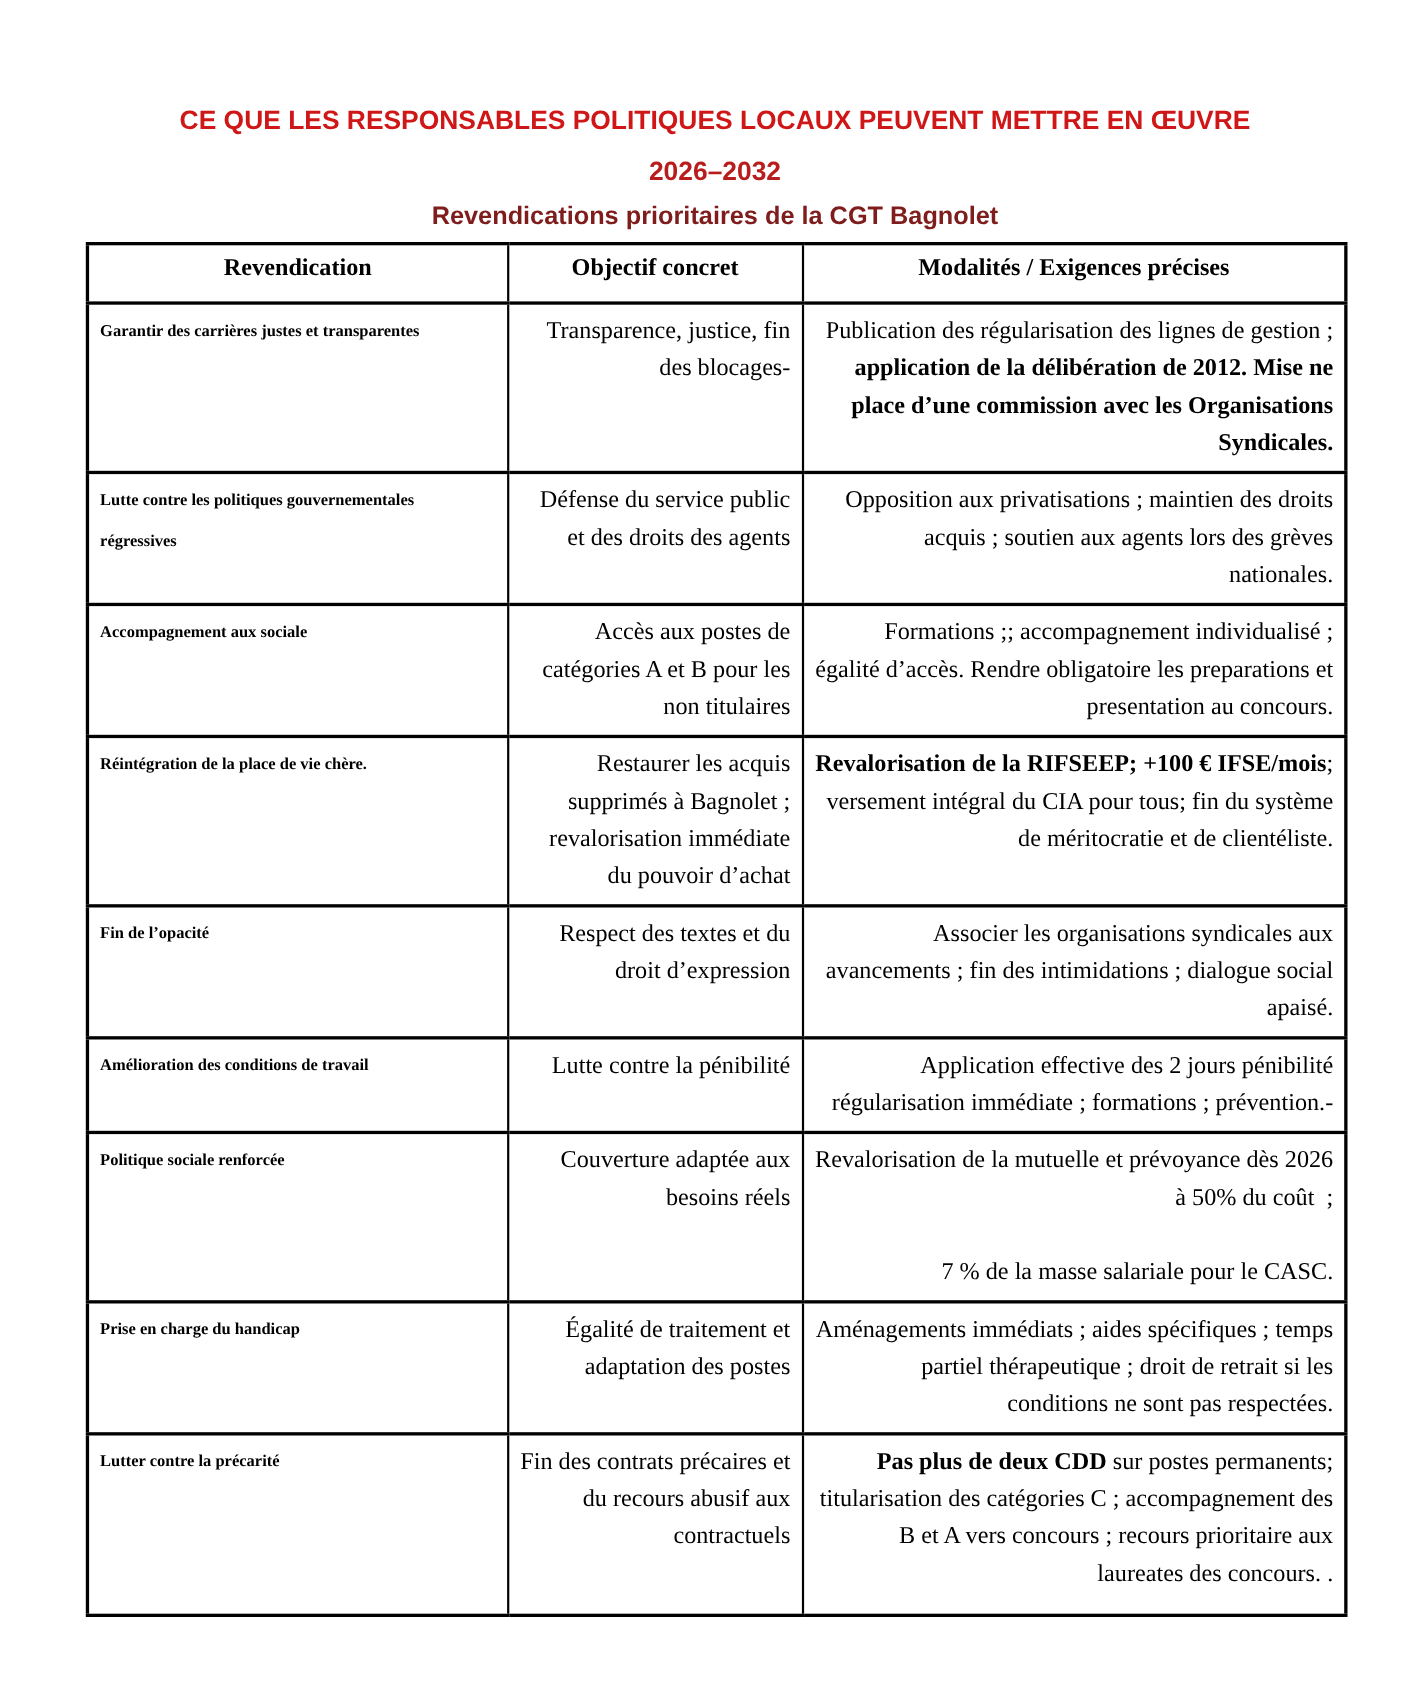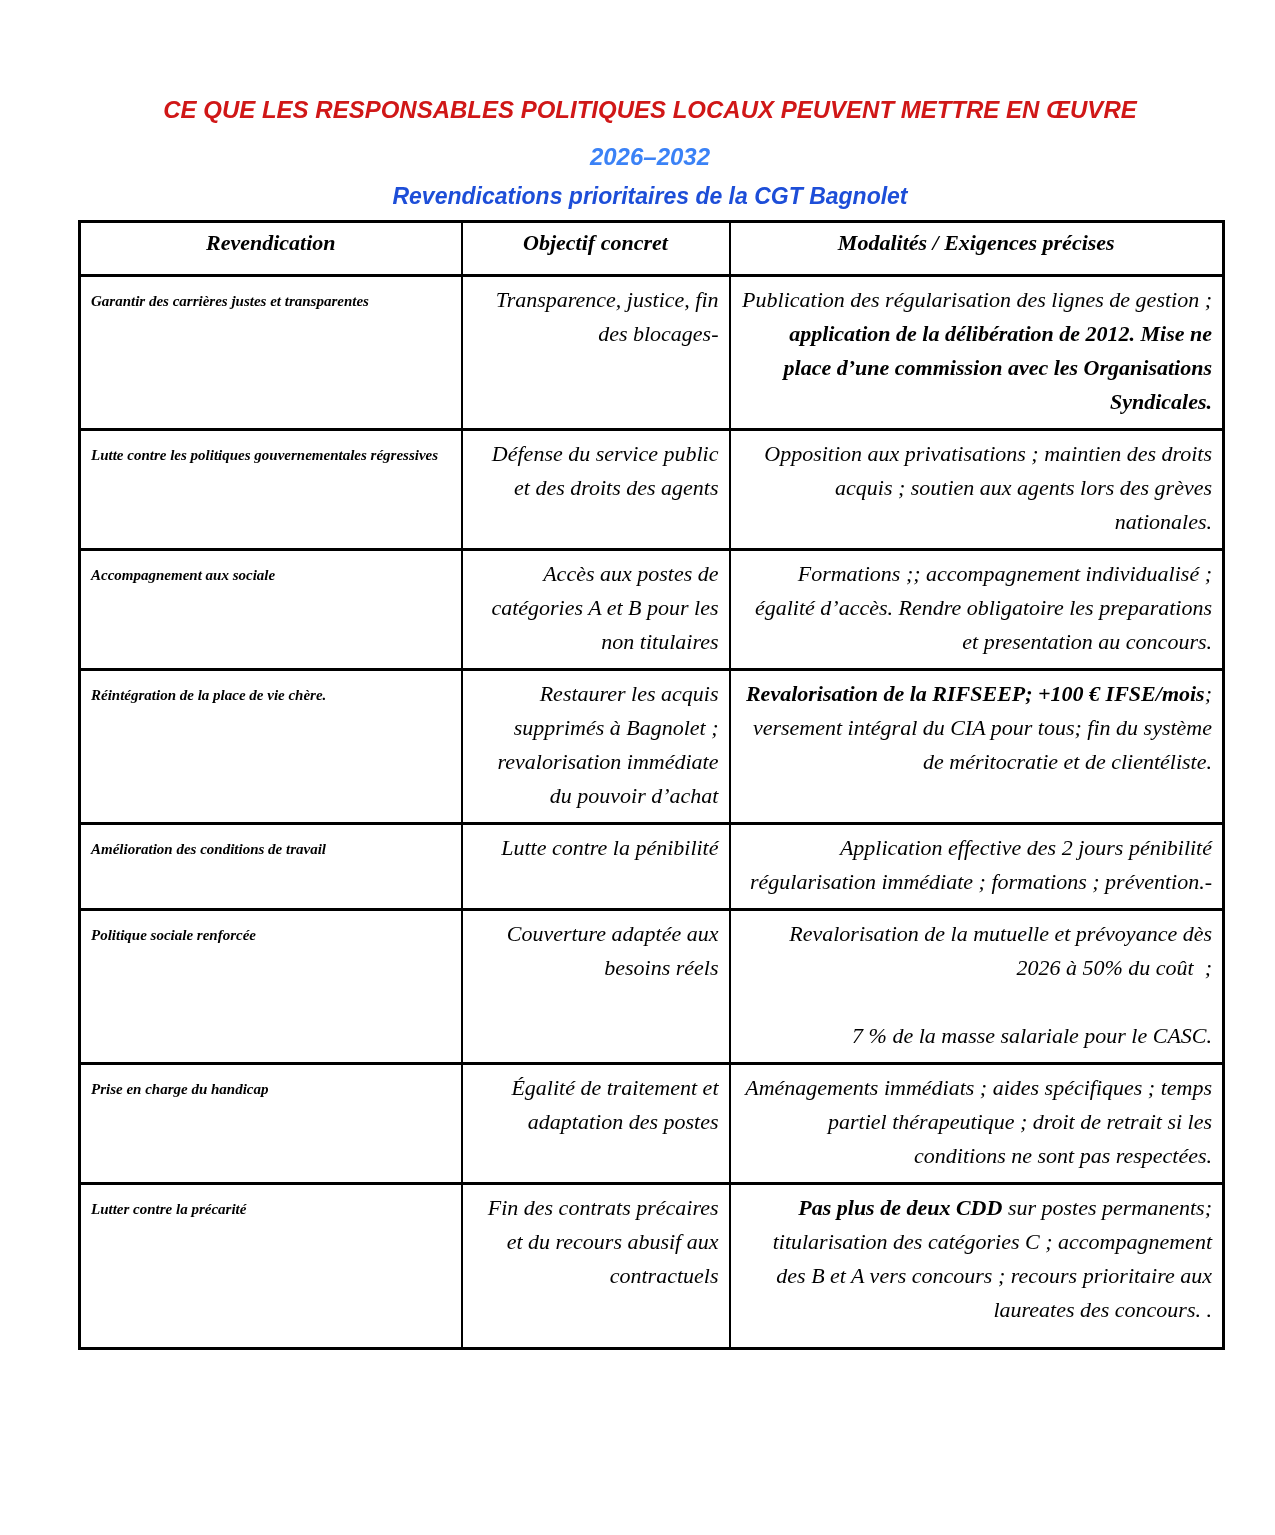--- a/index.html
+++ b/index.html
@@ -10,21 +10,20 @@
   body {
     width: 1275px;
     height: 1535px;
     font-family: "Liberation Serif", serif;
     color: #000000;
   }
   .page {
     box-sizing: border-box;
     width: 1275px;
     padding: 97px 30px 0 78px;
-    font-style: italic;
   }
   .titles {
     width: 1144px;
     text-align: center;
     font-family: "Liberation Sans", sans-serif;
     font-weight: bold;
   }
   .doc-title { margin: 0; white-space: nowrap; }
   .t1 { font-size: 24px; line-height: 26px; margin-bottom: 21px; }
   .t2 { font-size: 24px; line-height: 26px; margin-bottom: 13px; }
@@ -70,22 +69,22 @@
   p.para { margin: 0; }
   span.bold { font-weight: bold; }
   tr.tall-row td { height: 165px; }
 </style>
 </head>
 <body>
 
 <div class="page">
   <div class="titles">
     <h1 class="doc-title t1" style="color: rgb(208, 23, 23);">CE QUE LES RESPONSABLES POLITIQUES LOCAUX PEUVENT METTRE EN ŒUVRE</h1>
-    <h1 class="doc-title t2" style="color: #3b82f6;">2026–2032</h1>
-    <h2 class="doc-title t3" style="color: #1d4ed8;">Revendications prioritaires de la CGT Bagnolet</h2>
+    <h1 class="doc-title t2" style="color: #b91c1c;">2026–2032</h1>
+    <h2 class="doc-title t3" style="color: #7f1d1d;">Revendications prioritaires de la CGT Bagnolet</h2>
   </div>
 
   <table class="rev-table">
     <colgroup>
       <col class="w1">
         <col class="w2">
         <col class="w3">
     </colgroup>
     <thead>
       <tr>
@@ -125,20 +124,29 @@
         <tr>
           <td class="c1">Réintégration de la place de vie chère.</td>
           <td class="c2">
             <p class="para"><span class="">Restaurer les acquis supprimés à Bagnolet ; revalorisation immédiate du pouvoir d’achat</span></p>
           </td>
           <td class="c3">
             <p class="para"><span class="bold">Revalorisation de la RIFSEEP; +100 € IFSE/mois</span><span class="">; versement intégral du CIA pour tous; fin du système de méritocratie et de clientéliste.</span></p>
           </td>
         </tr>
         <tr>
+          <td class="c1">Fin de l’opacité</td>
+          <td class="c2">
+            <p class="para"><span class="">Respect des textes et du droit d’expression</span></p>
+          </td>
+          <td class="c3">
+            <p class="para"><span class="">Associer les organisations syndicales aux avancements ; fin des intimidations ; dialogue social apaisé.</span></p>
+          </td>
+        </tr>
+        <tr>
           <td class="c1">Amélioration des conditions de travail</td>
           <td class="c2">
             <p class="para"><span class="">Lutte contre la pénibilité</span></p>
           </td>
           <td class="c3">
             <p class="para"><span class="">Application effective des 2 jours pénibilité régularisation immédiate ; formations ; prévention.-</span></p>
           </td>
         </tr>
         <tr>
           <td class="c1">Politique sociale renforcée</td>

